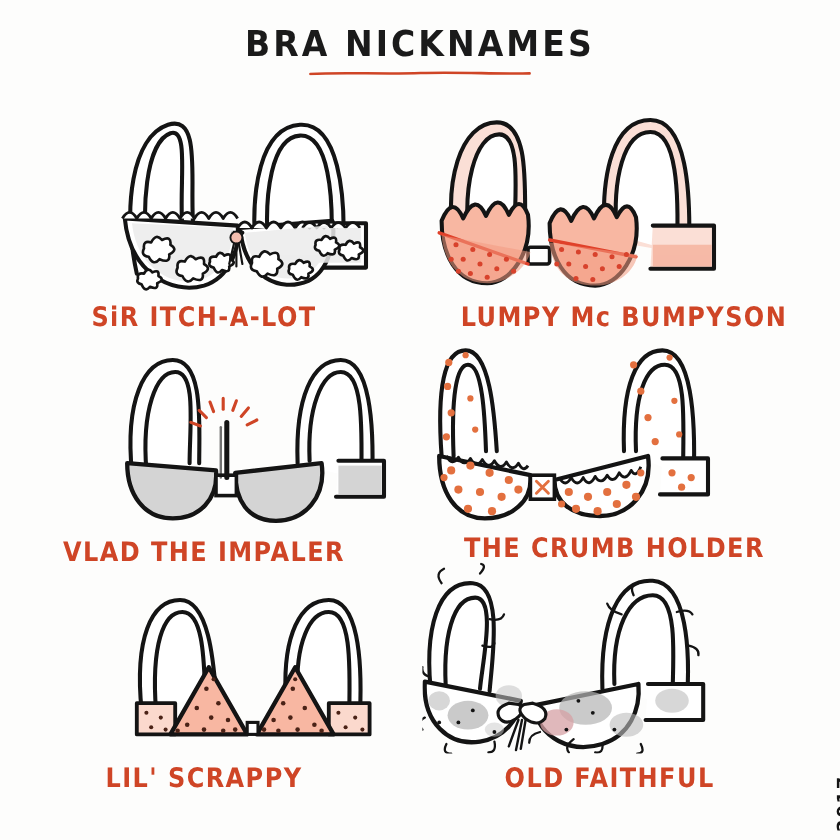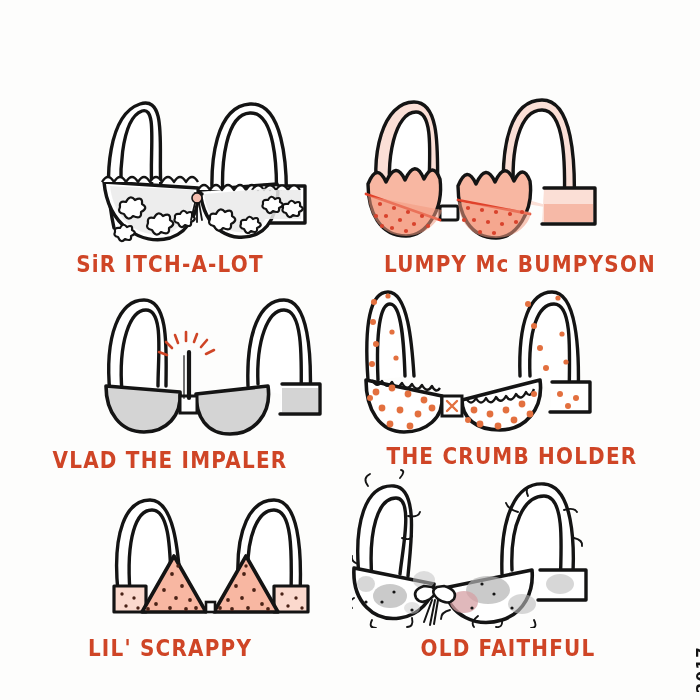--- a/index.html
+++ b/index.html
@@ -93,20 +93,26 @@
     letter-spacing: 1.4px;
     color: #141414;
     white-space: nowrap;
   }
 </style>
 </head>
 <body>
 
 <div id="comic">
 
+  <div class="title-block">
+    <span class="title-text">BRA NICKNAMES</span>
+    <svg class="title-underline" viewBox="0 0 278 6">
+      <path d="M2,4 C40,1.5 90,4.5 140,2.8 C190,1.2 235,4.4 276,3.2" stroke="#cf4526" stroke-width="3.2" fill="none" stroke-linecap="round"></path>
+    </svg>
+  </div>
 
   <div class="panel" id="panel-1">
     <svg class="art" width="230" height="165" viewBox="0 0 230 165">
       <g fill="none" stroke="#141414" stroke-width="3.4" stroke-linecap="round" stroke-linejoin="round">
 
         <path d="M22,150 C10,95 18,36 48,26 C76,17 66,72 69,110" fill="#ffffff"></path>
         <path d="M33,148 C24,96 30,40 50,33 C66,28 57,76 60,112" fill="#ffffff"></path>
 
         <path d="M122,140 C115,78 126,28 158,26 C190,24 196,84 194,130" fill="#ffffff"></path>
         <path d="M132,134 C127,82 135,36 158,35 C182,34 186,86 184,128" fill="#ffffff"></path>

